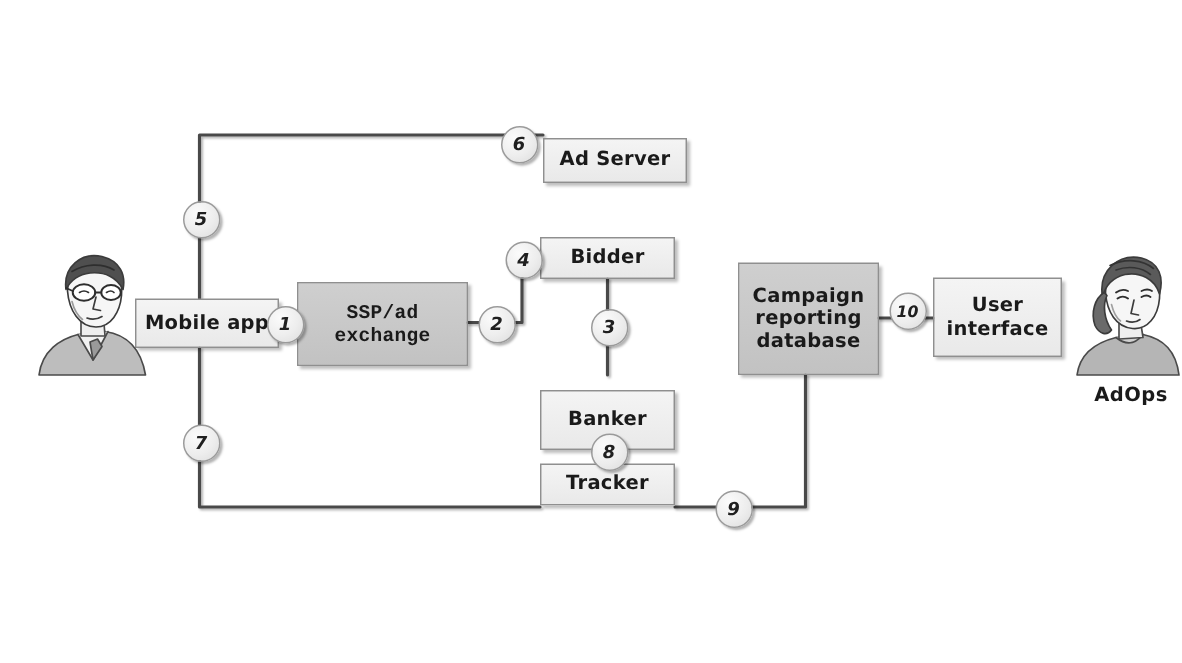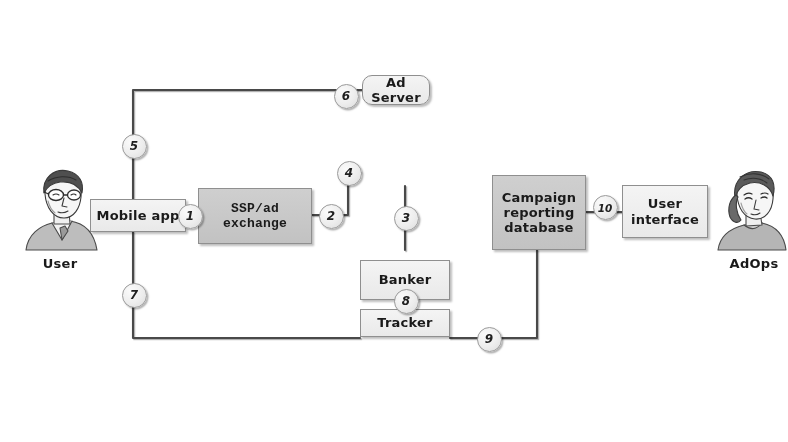--- a/index.html
+++ b/index.html
@@ -65,24 +65,27 @@
   </svg>
 
   <div class="node light" style="left:90px;top:199px;width:96px;height:33px;">
     <span>Mobile app</span>
   </div>
 
   <div class="node dark" style="left:198px;top:188px;width:114px;height:56px;font-family:Liberation Mono, monospace;">
     <span>SSP/ad exchange</span>
   </div>
 
-  <div class="node light" style="left:362px;top:75px;width:68px;height:30px;border-radius:10px;">
+  <div class="node light" style="left:362px;top:92px;width:96px;height:30px;">
     <span>Ad Server</span>
   </div>
 
+  <div class="node light" style="left:360px;top:158px;width:90px;height:28px;">
+    <span>Bidder</span>
+  </div>
 
   <div class="node light" style="left:360px;top:260px;width:90px;height:40px;">
     <span>Banker</span>
   </div>
 
   <div class="node light" style="left:360px;top:309px;width:90px;height:28px;">
     <span>Tracker</span>
   </div>
 
   <div class="node dark" style="left:492px;top:175px;width:94px;height:75px;">
@@ -148,21 +151,20 @@
           <path d="M41 27 q3 -2 6 0" stroke="#2e2e2e"></path>
           <path d="M59 27 q3 -2 5 0" stroke="#2e2e2e"></path>
 
           <path d="M52 30 L50 38 L55 39" stroke="#3b3b3b"></path>
           <path d="M46 44 q5 2 10 -1" stroke="#3b3b3b"></path>
 
           <path d="M36 33 q2 8 7 12" stroke="#9a9a9a"></path>
         </g>
       </svg>
     </div>
-    <div class="cap">User</div>
   </div>
 
   <div class="actor" style="left:706px;top:168px;">
     <div class="art">
       <svg viewBox="0 0 96 84" width="96" height="84" xmlns="http://www.w3.org/2000/svg">
         <g stroke="#3b3b3b" fill="none" stroke-width="1.1" stroke-linecap="round" stroke-linejoin="round">
 
           <path d="M12 82 C14 67 26 60 38 57 L56 55 C70 58 78 66 80 82 Z" fill="#b5b5b5" stroke="#4a4a4a"></path>
           <path d="M38 57 q10 8 18 -2" fill="#cfcfcf" stroke="#4a4a4a"></path>
 

